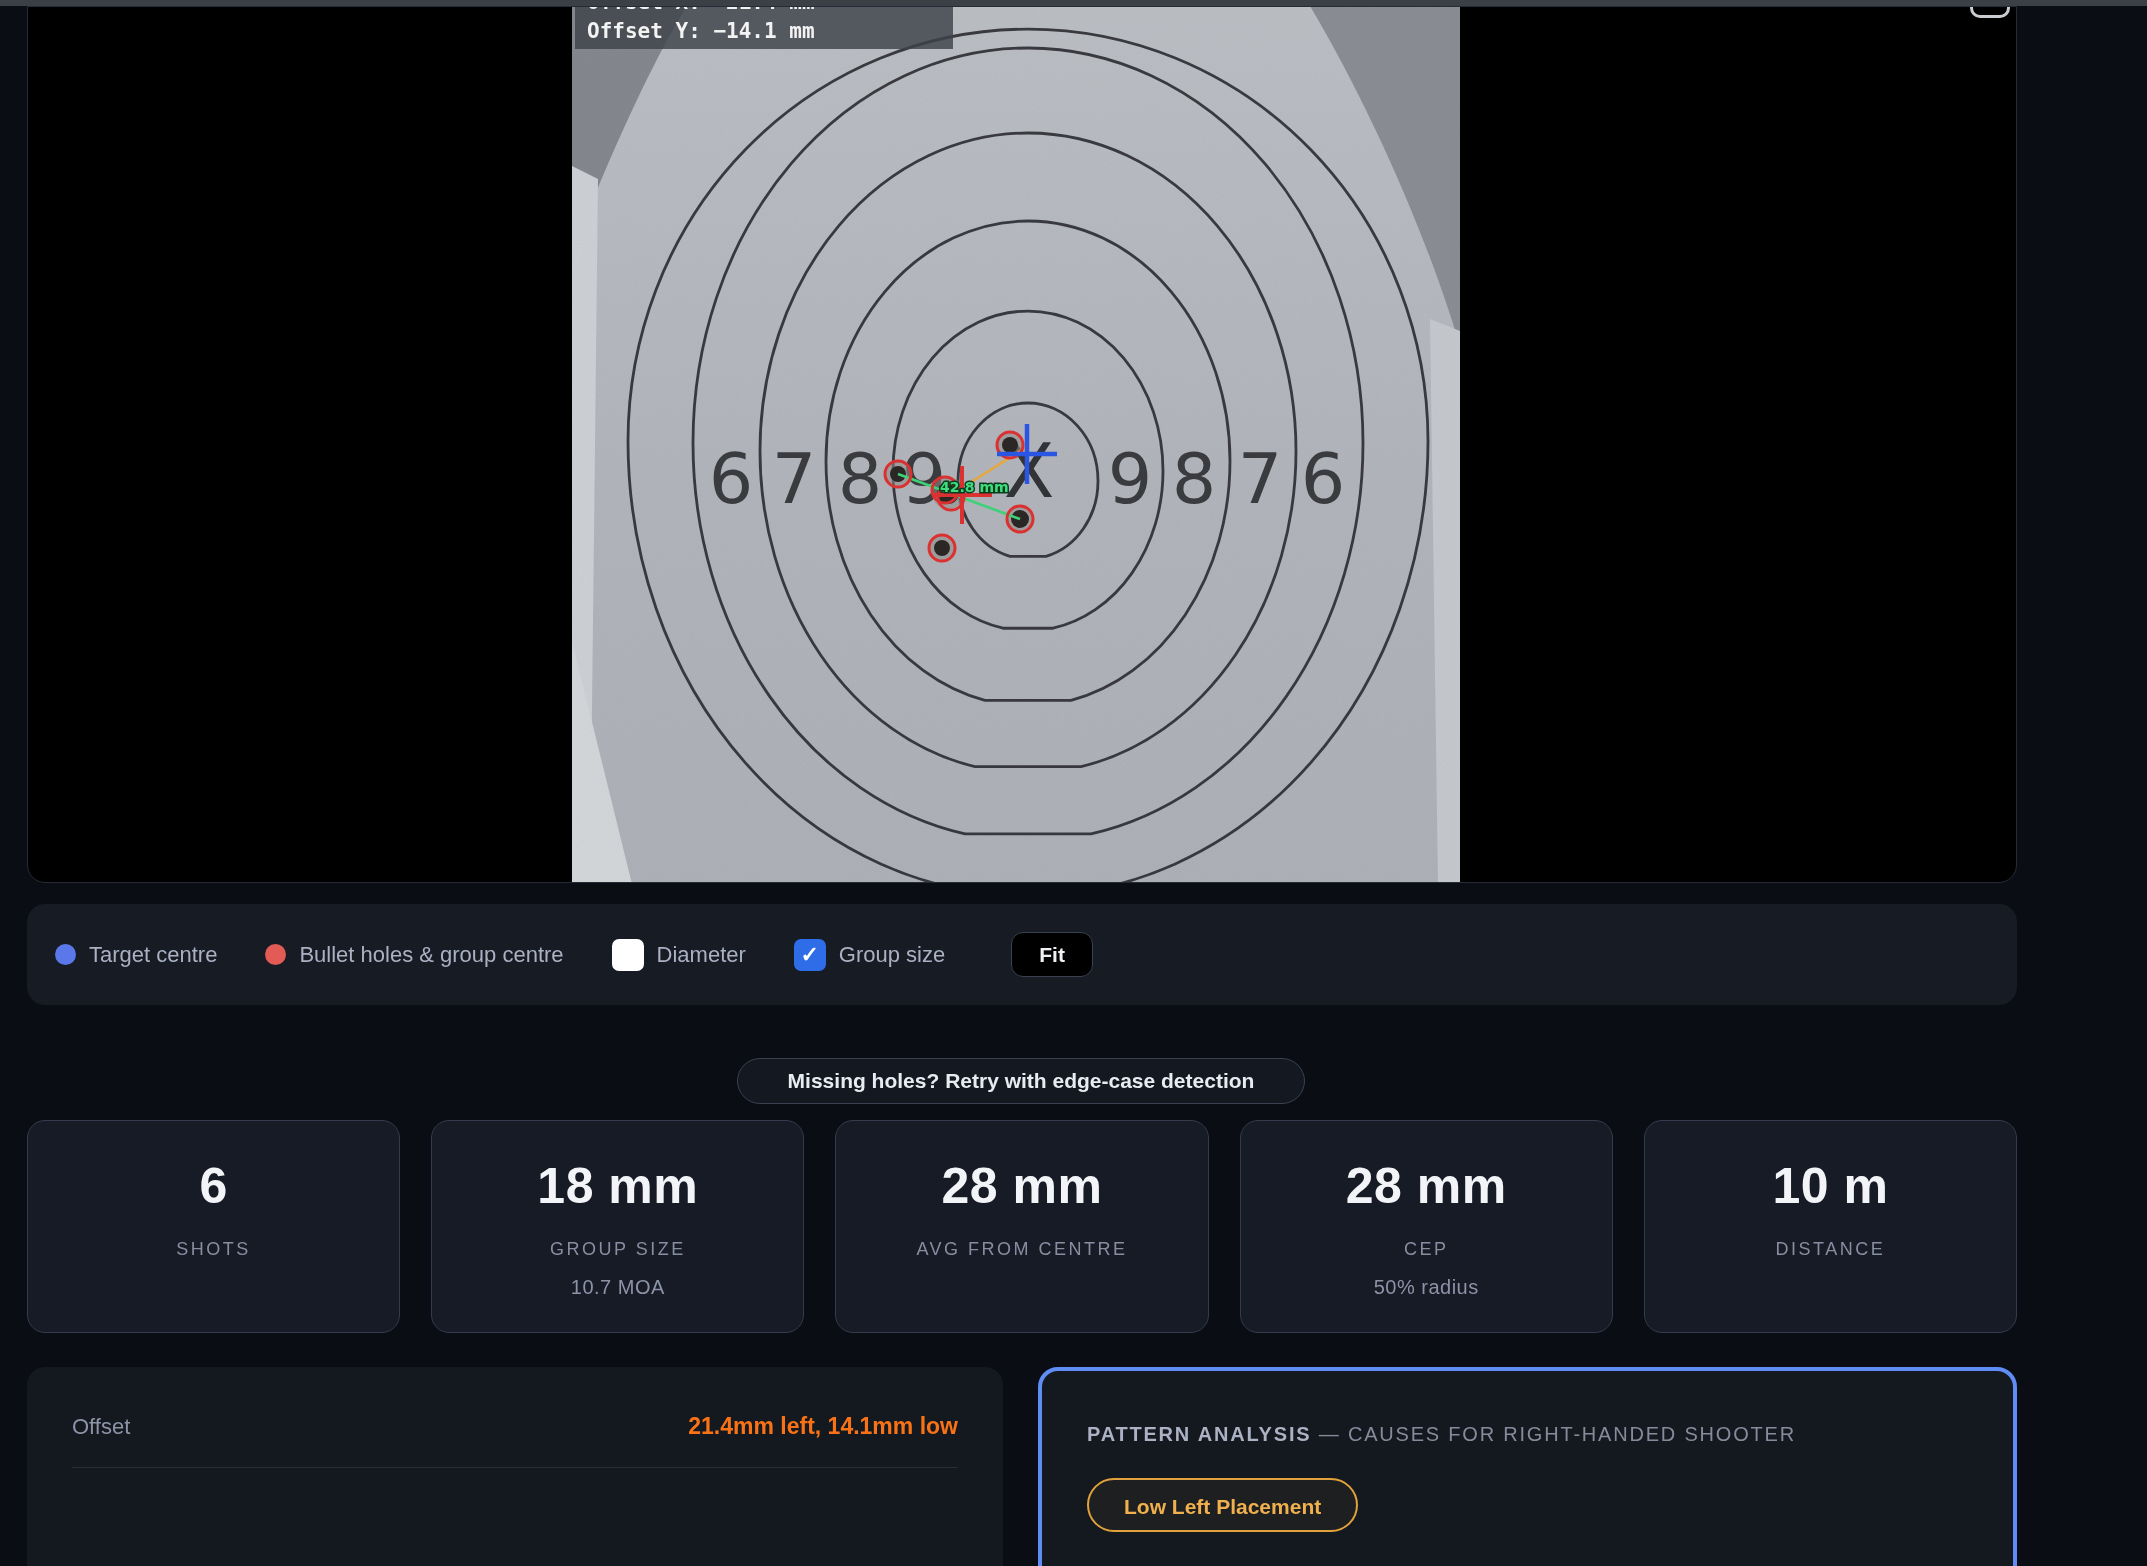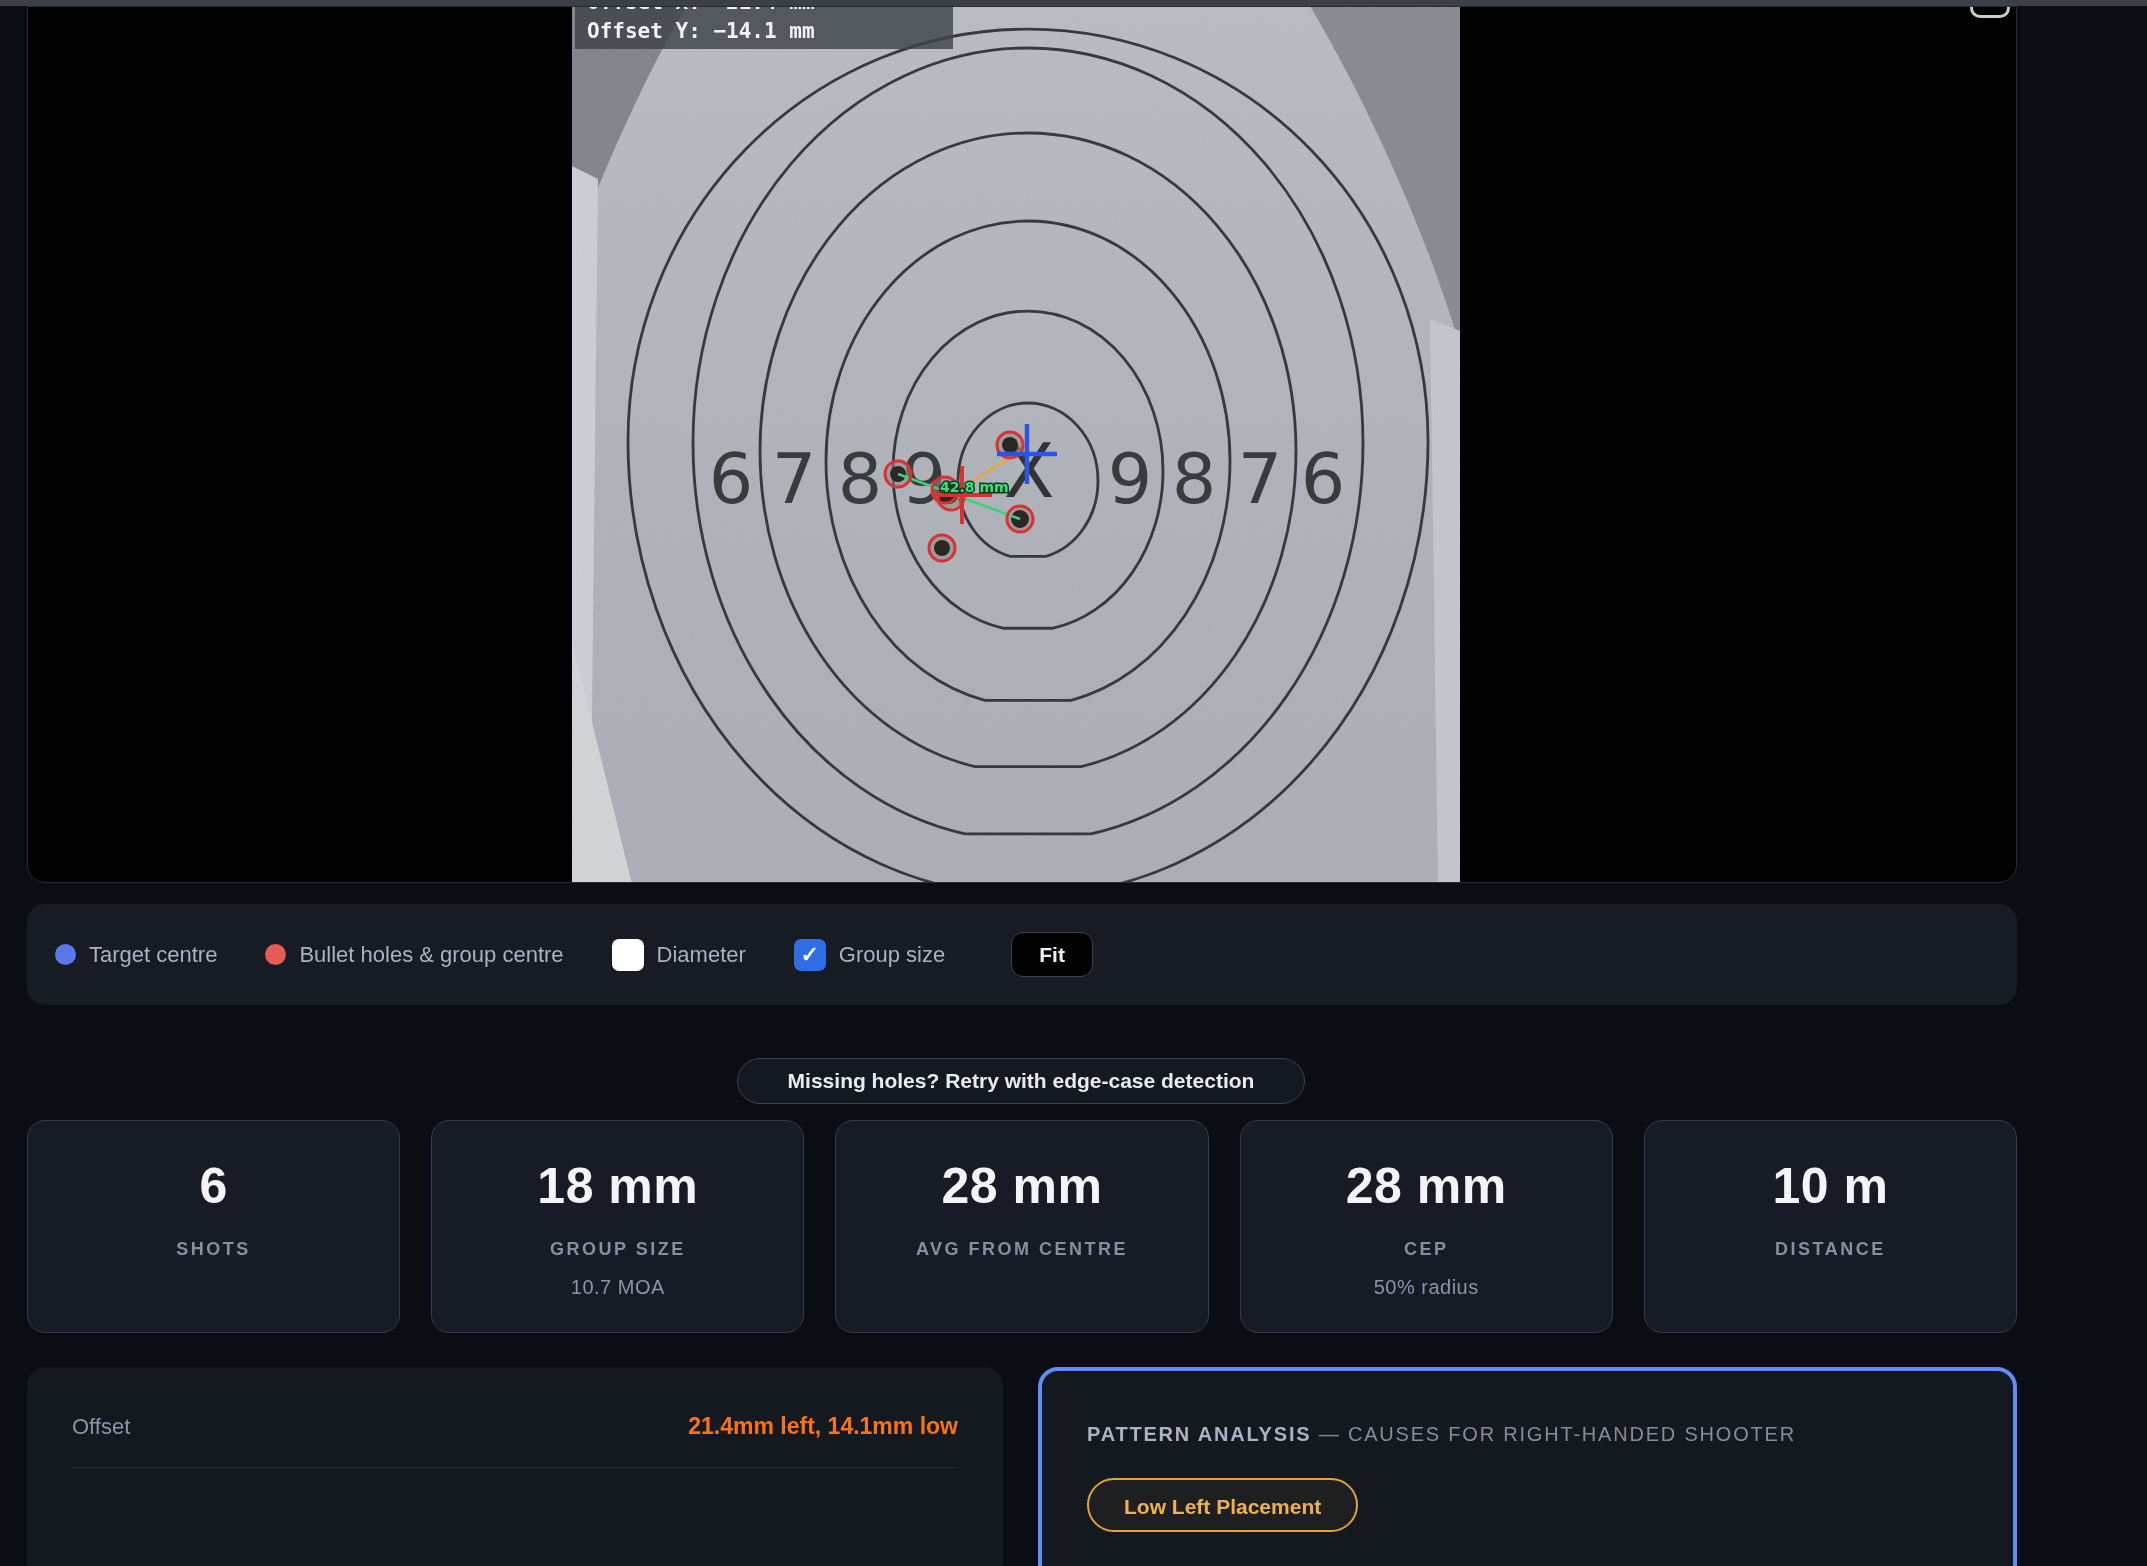--- a/index.html
+++ b/index.html
@@ -41,21 +41,21 @@
   
   .retry-btn { position:absolute; left:737px; top:1058px; width:568px; height:46px;
     border-radius:23px; border:1.5px solid #3a4252; background:#141821; color:#e8ebf1;
     font-size:21px; font-family:"Liberation Sans", sans-serif; cursor:pointer;font-weight:bold; }
 
   
   .stats-row { position:absolute; left:27px; top:1120px; width:1990px; display:flex; gap:31px; }
   .stat-card { flex:1; height:213px; background:#171b25; border:1.5px solid #353b4c;
     border-radius:18px; text-align:center; padding-top:36px; }
   .stat-value { font-size:50px; font-weight:700; color:#f2f4f8; letter-spacing:.5px; }
-  .stat-label { margin-top:24px; font-size:18px; font-weight:700; letter-spacing:2.5px; color:#868ea1; }
+  .stat-label { margin-top:24px; font-size:18px; font-weight:400; letter-spacing:2.5px; color:#868ea1; }
   .stat-sub { margin-top:16px; font-size:20px; color:#8b93a7; letter-spacing:.5px; min-height:24px; }
 
   
   .shot-details { position:absolute; left:27px; top:1367px; width:976px; height:260px;
     background:#14181f; border-radius:18px; padding:0 45px; }
   .panel-title { padding-top:54px; font-size:20px; font-weight:700; letter-spacing:1.8px; color:#8e96a9; }
   .detail-row { margin-top:46px; display:flex; justify-content:space-between; align-items:center; }
   .detail-label { font-size:22px; color:#8b93a7; }
   .detail-value { font-size:23px; font-weight:700; color:#f97316; }
   .detail-divider { margin-top:27px; height:1px; background:#272d38; }

